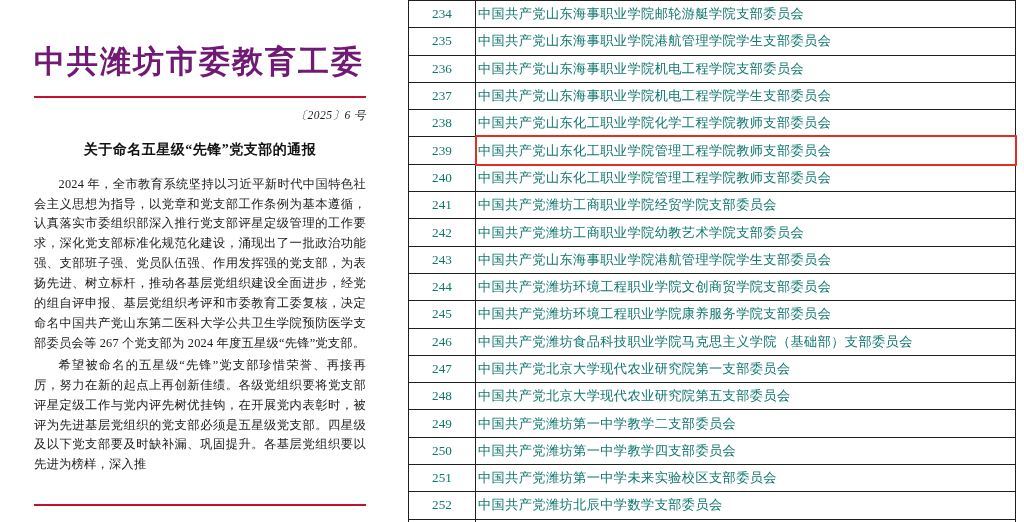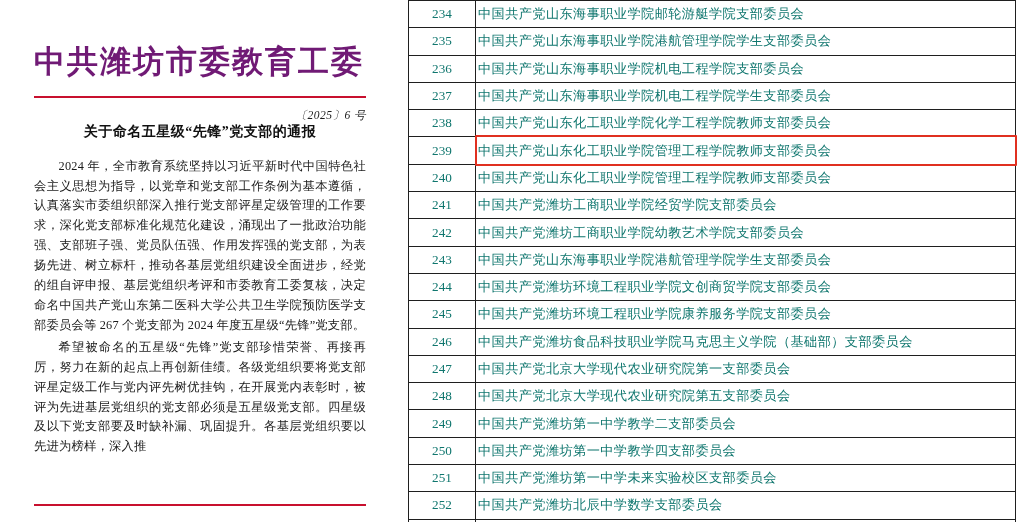--- a/index.html
+++ b/index.html
@@ -53,20 +53,21 @@
     color: #1a1a1a;
     margin-top: 10px;
     letter-spacing: 0.5px;
     font-style: italic;
   }
   .doc-subtitle {
     text-align: center;
     font-weight: bold;
     font-size: 14px;
     color: #111;
+    margin-top: 18px;
     letter-spacing: 0.5px;
   }
   .doc-body {
     margin-top: 16px;
     font-size: 12.3px;
     line-height: 1.62;
     color: #1a1a1a;
     text-align: justify;
     letter-spacing: 0.2px;
   }

